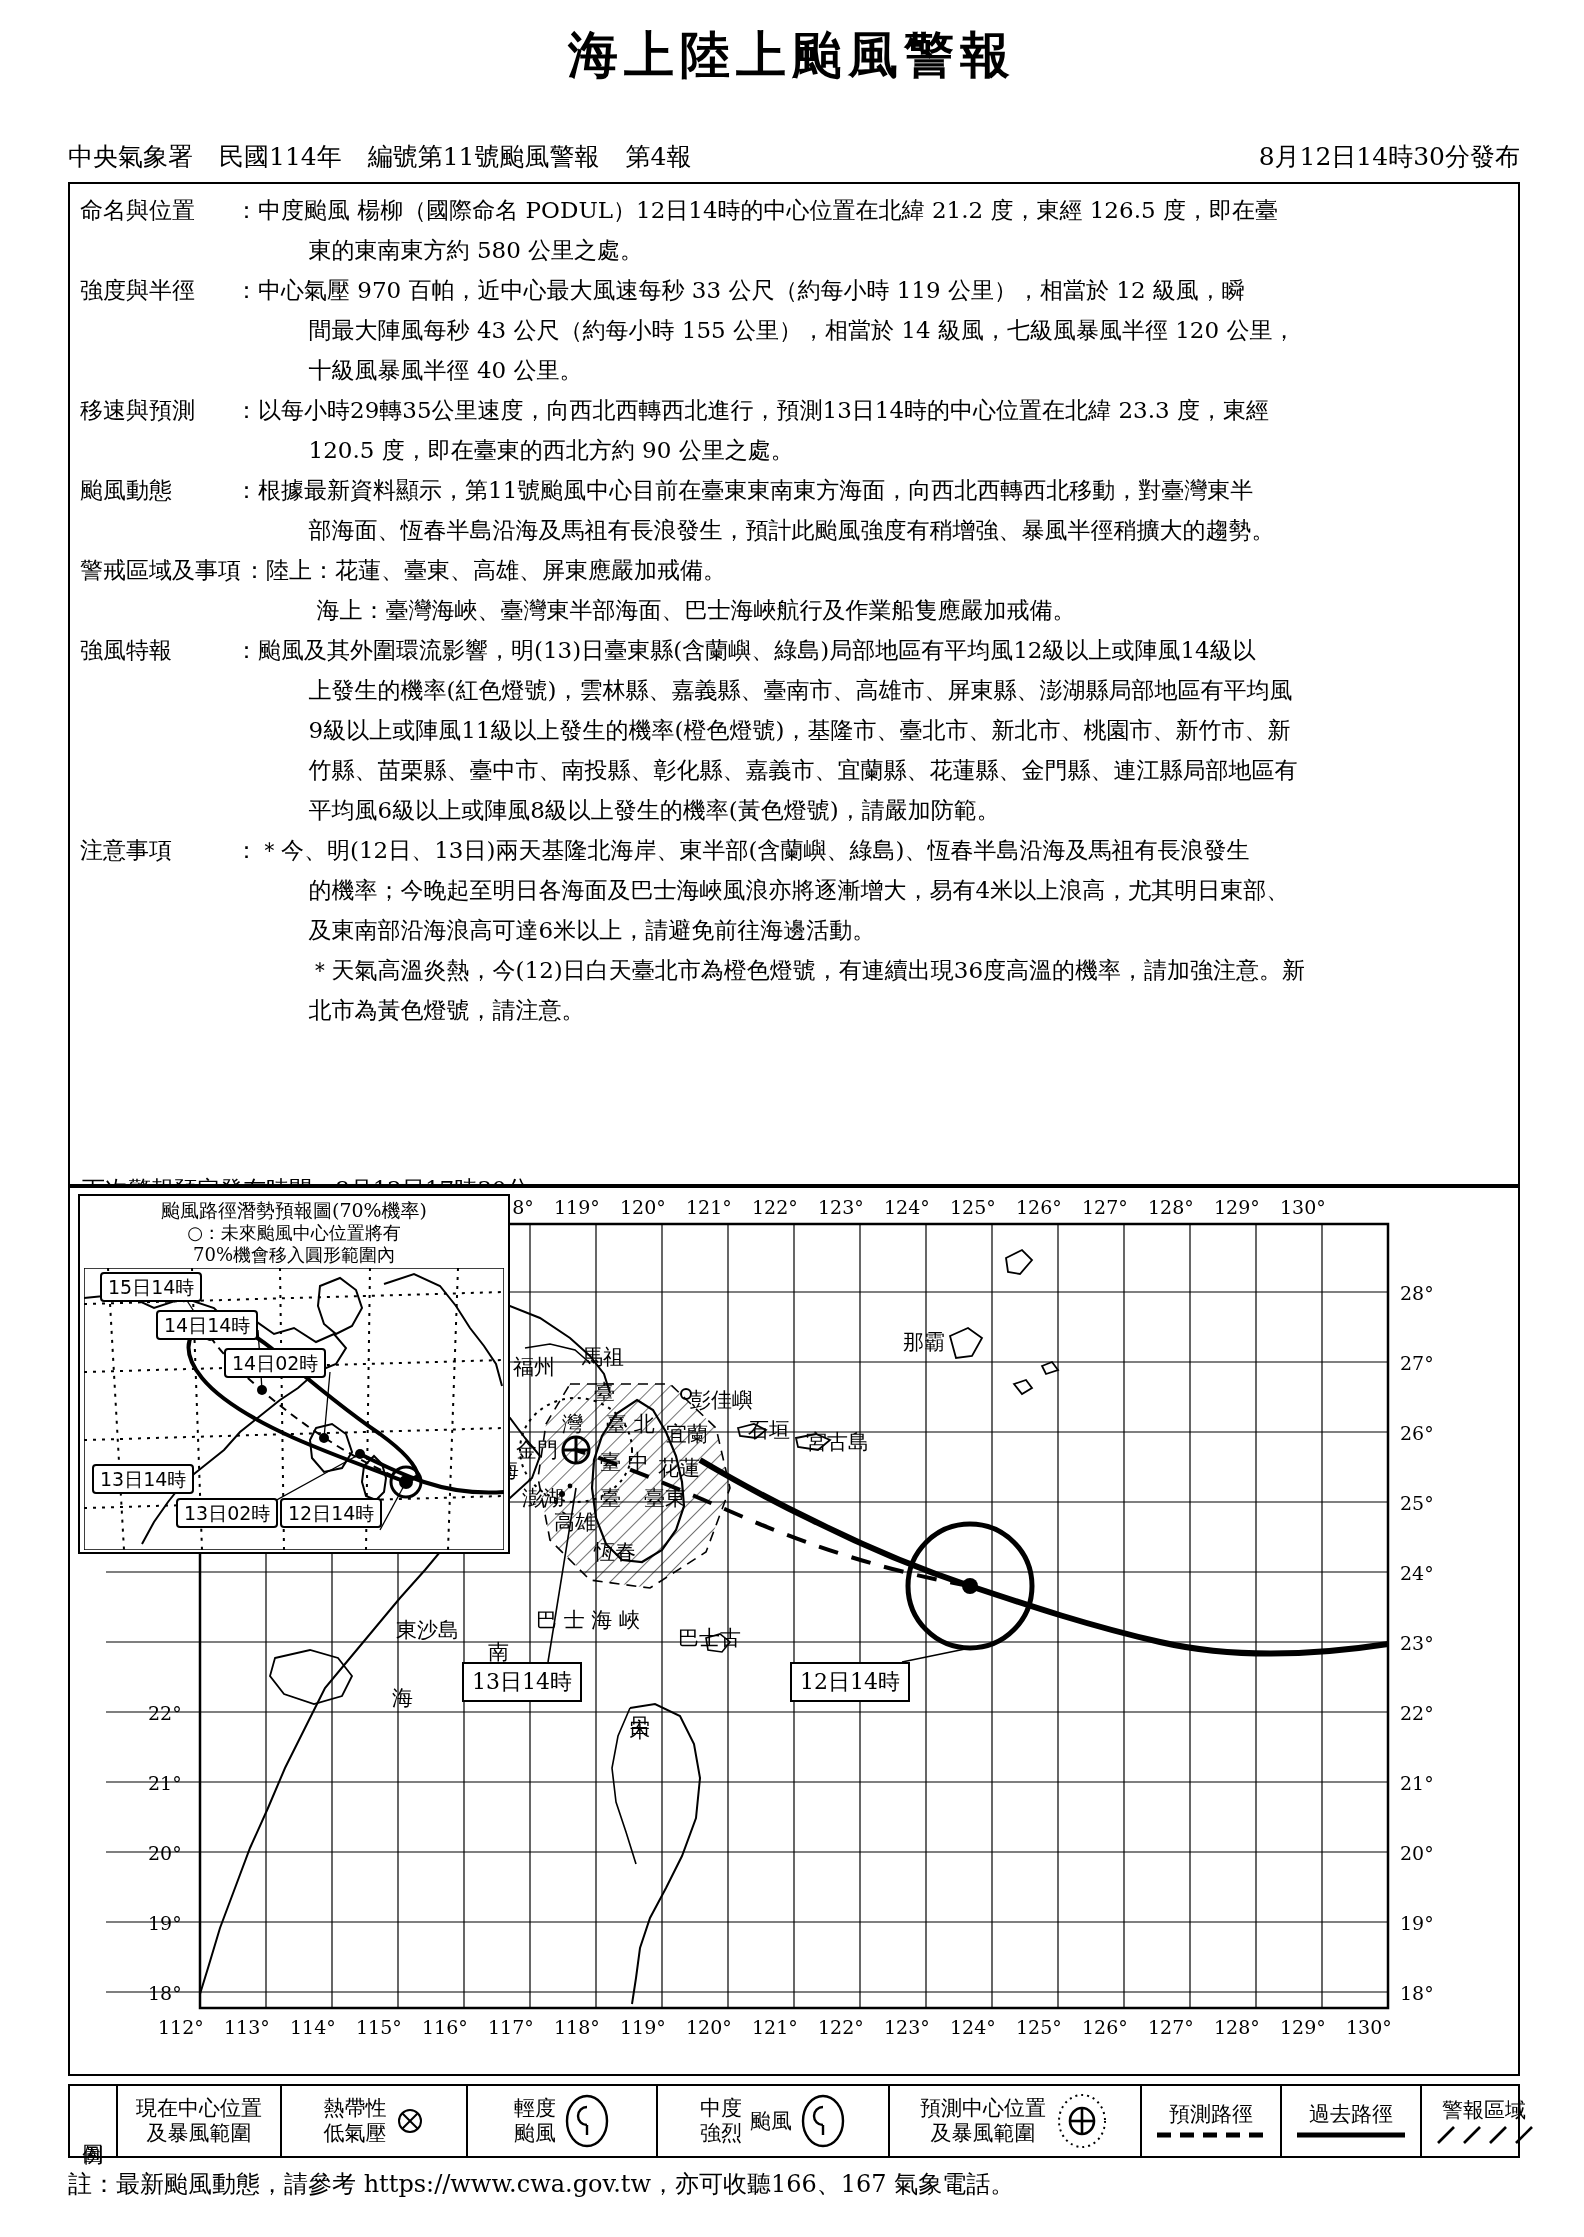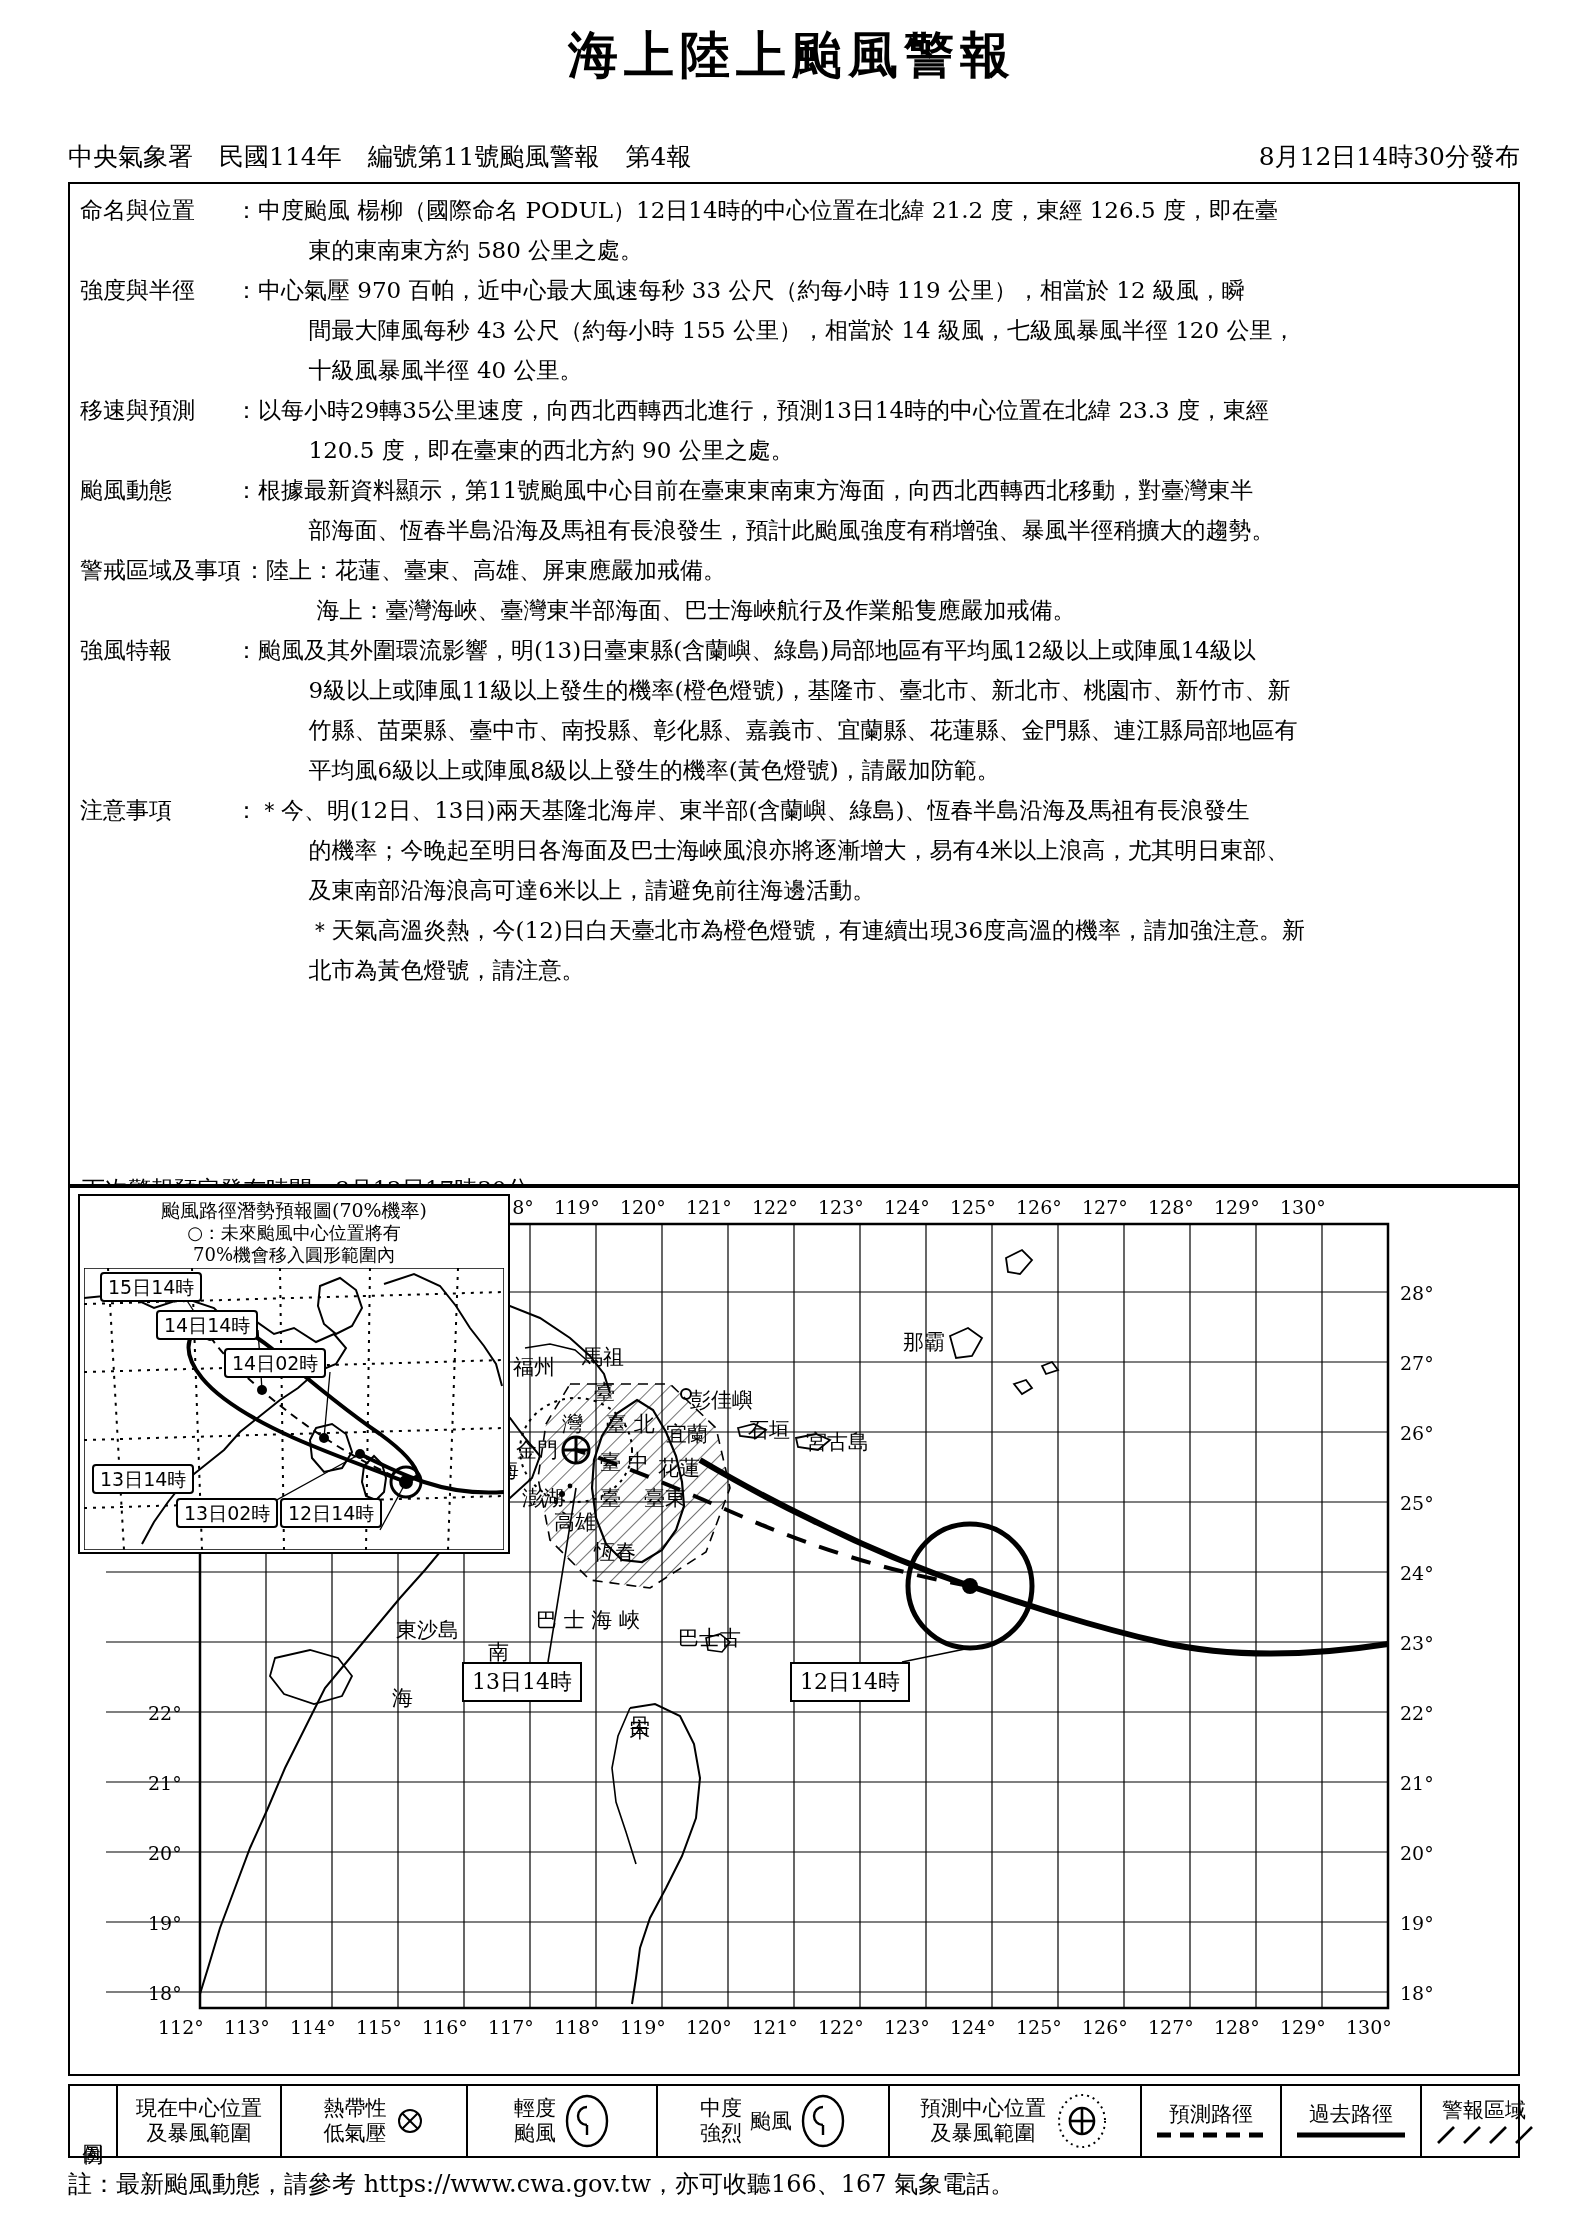--- a/index.html
+++ b/index.html
@@ -183,20 +183,21 @@
       </div>
     </div>
 
     <div class="rowline">
       <div class="label spread">
         <span>強風特報</span>
           <span class="colon">：</span>
       </div>
       <div class="content">
         <p>颱風及其外圍環流影響，明(13)日臺東縣(含蘭嶼、綠島)局部地區有平均風12級以上或陣風14級以</p>
+        <p class="ind">上發生的機率(紅色燈號)，雲林縣、嘉義縣、臺南市、高雄市、屏東縣、澎湖縣局部地區有平均風</p>
         <p class="ind">9級以上或陣風11級以上發生的機率(橙色燈號)，基隆市、臺北市、新北市、桃園市、新竹市、新</p>
         <p class="ind">竹縣、苗栗縣、臺中市、南投縣、彰化縣、嘉義市、宜蘭縣、花蓮縣、金門縣、連江縣局部地區有</p>
         <p class="ind">平均風6級以上或陣風8級以上發生的機率(黃色燈號)，請嚴加防範。</p>
       </div>
     </div>
 
     <div class="rowline">
       <div class="label spread">
         <span>注意事項</span>
           <span class="colon">：</span>

